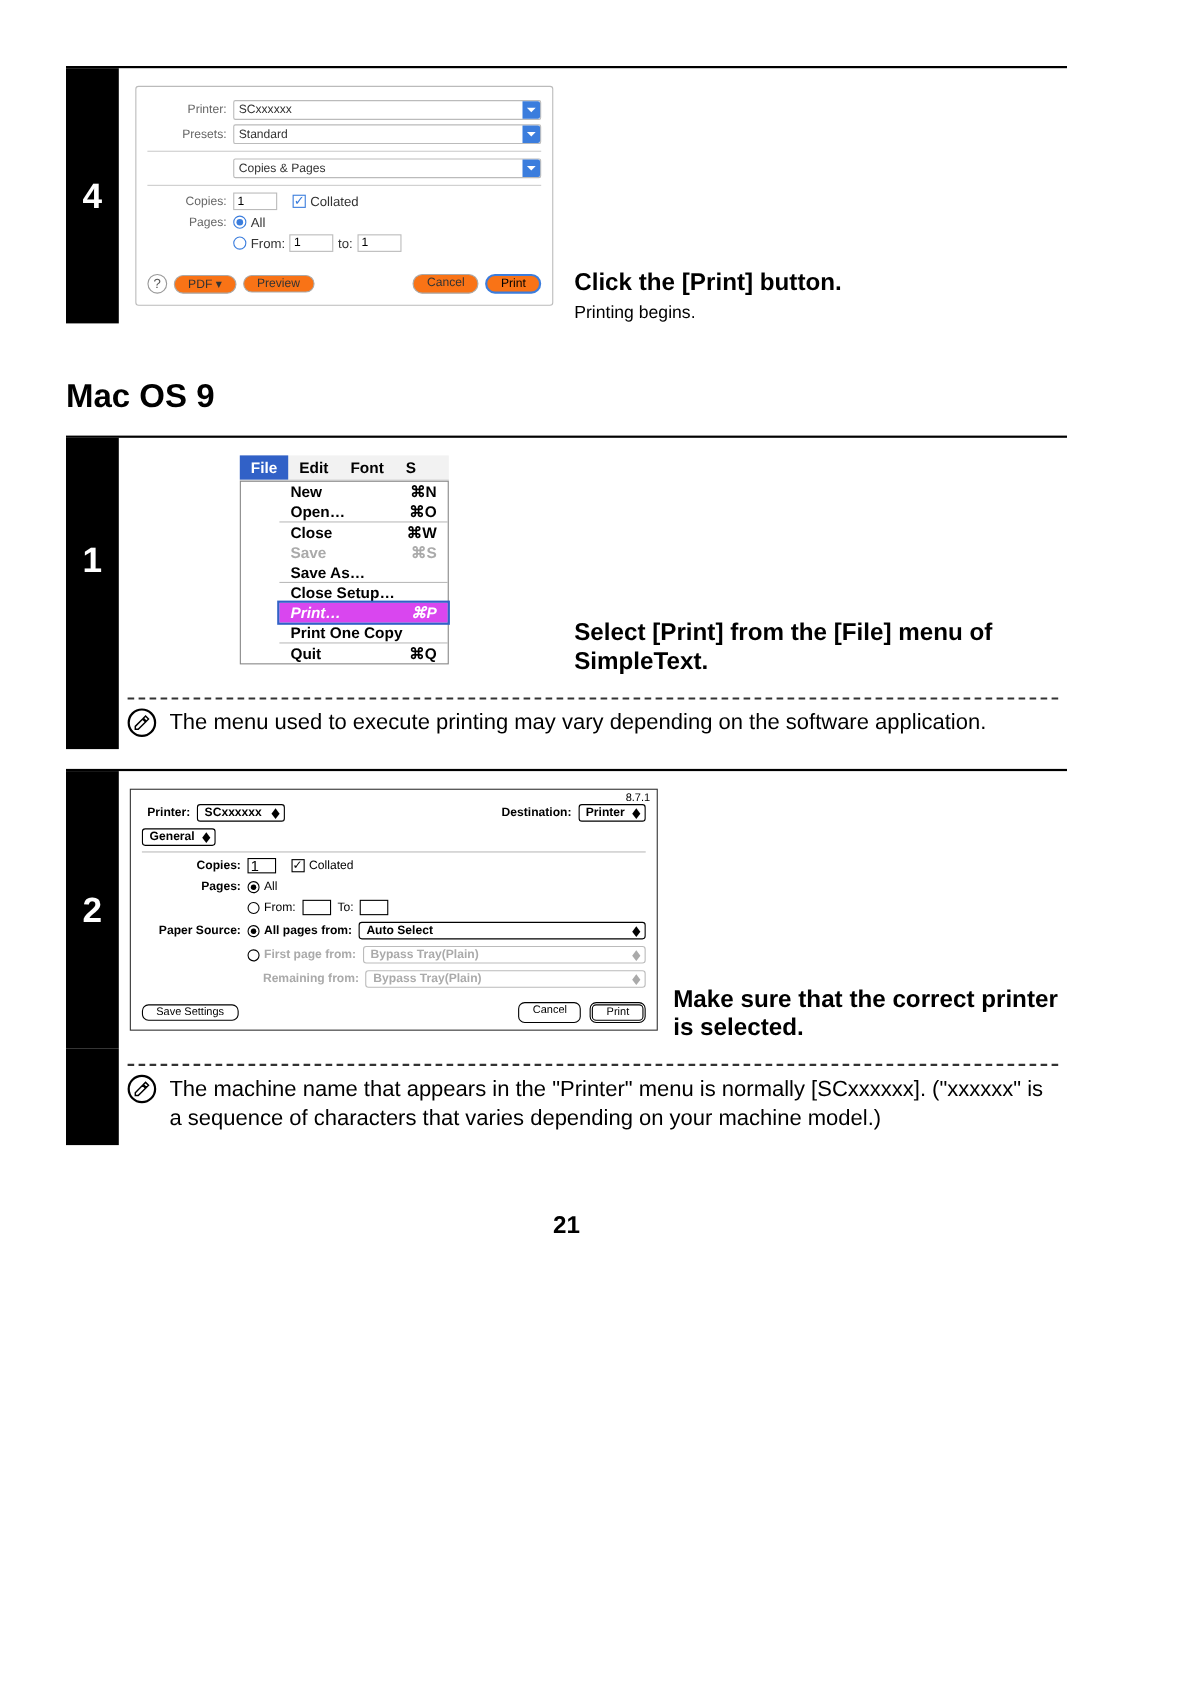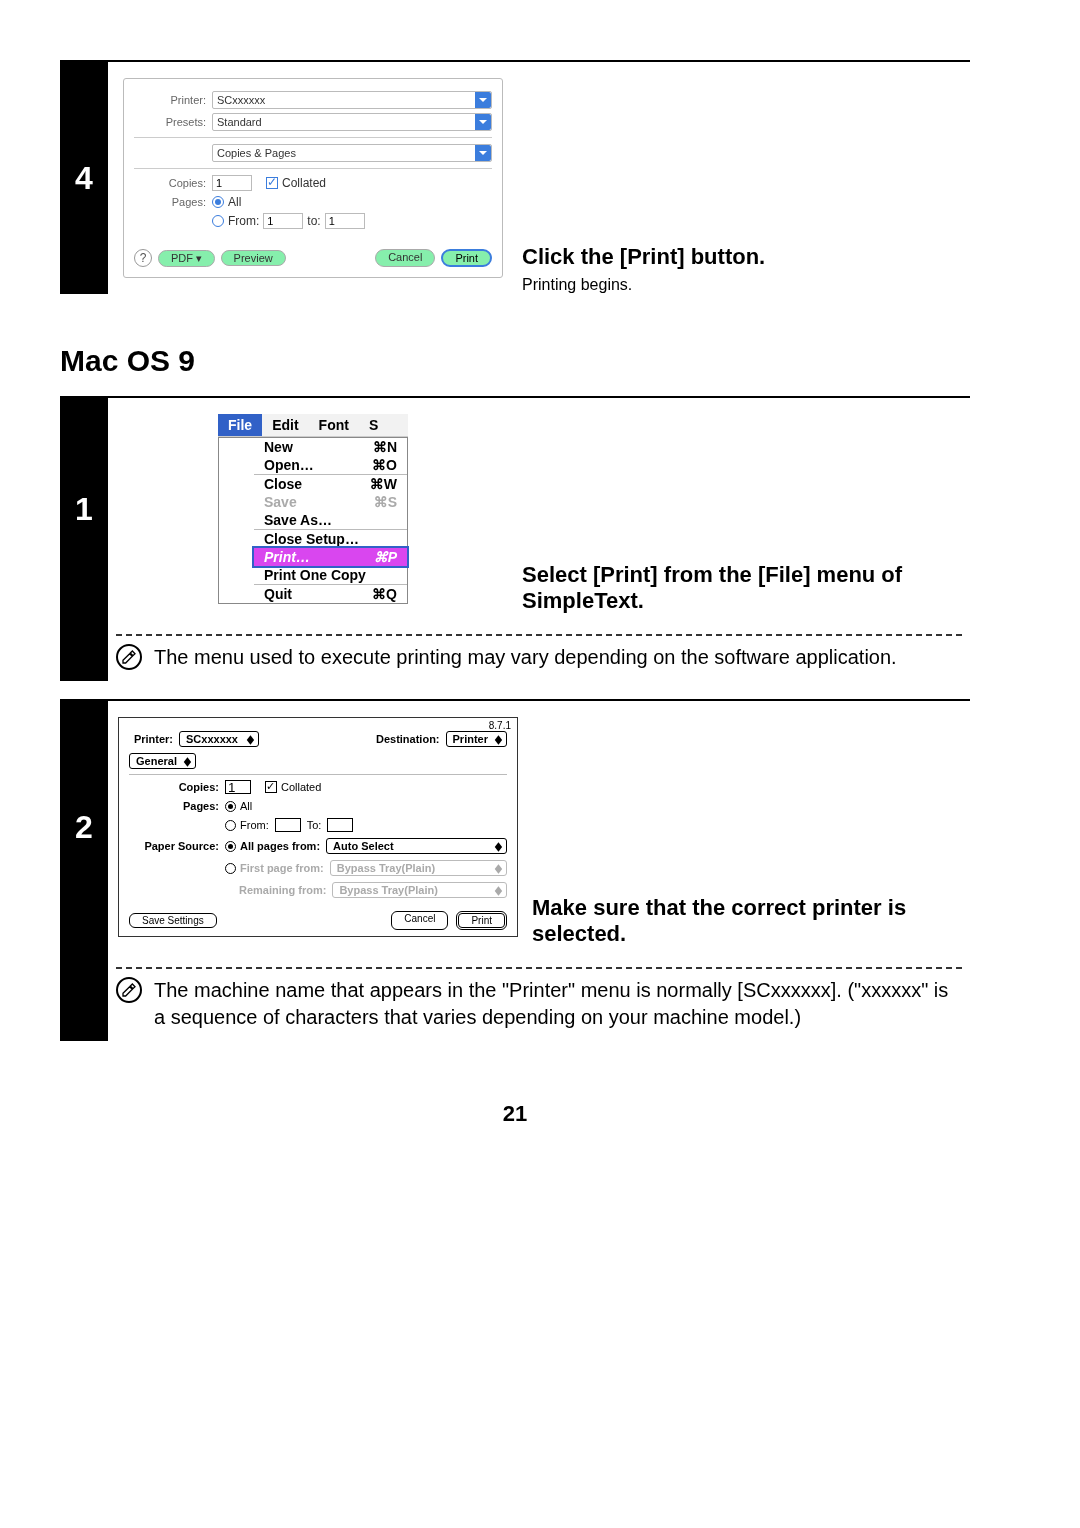--- a/index.html
+++ b/index.html
@@ -23,21 +23,21 @@
   .osx-sel .chev { position:absolute; right:0; top:0; width:16px; height:100%; background:#3b7ddd; border-radius:0 2px 2px 0; }
   .osx-sel .chev::after { content:""; position:absolute; left:4px; top:6px; border:4px solid transparent; border-top-color:#fff; }
   .osx-hr { border:none; border-top:1px solid #ccc; margin:6px 0; }
   .osx-num { width:40px; height:16px; border:1px solid #bbb; padding:0 3px; font-size:11px; }
   .osx-chk { width:12px; height:12px; border:1px solid #3b7ddd; display:inline-block; margin-right:4px; vertical-align:middle; position:relative; }
   .osx-chk::after { content:"✓"; color:#3b7ddd; position:absolute; top:-3px; left:0; font-size:12px; }
   .osx-radio { width:12px; height:12px; border:1px solid #3b7ddd; border-radius:50%; display:inline-block; margin-right:4px; vertical-align:middle; position:relative; }
   .osx-radio.on::after { content:""; width:6px; height:6px; background:#3b7ddd; border-radius:50%; position:absolute; top:2px; left:2px; }
   .osx-btns { display:flex; align-items:center; justify-content:space-between; margin-top:20px; }
   .osx-help { width:18px; height:18px; border:1px solid #999; border-radius:50%; display:inline-flex; align-items:center; justify-content:center; font-size:12px; color:#555; }
-  .osx-btn { border:1px solid #aaa; border-radius:10px; padding:1px 12px; font-size:11px; background:#86efac; }
+  .osx-btn { border:1px solid #aaa; border-radius:10px; padding:1px 12px; font-size:11px; background:#f97316; }
   .osx-btn.primary { border:2px solid #3b7ddd; color:#000; }
 
   
   .section-title { font-size:30px; font-weight:bold; margin:50px 0 18px 0; }
 
   
   .filemenu-wrap { width:190px; margin:6px auto; font-family: "Lucida Grande","Chicago",sans-serif; }
   .menubar { display:flex; background:#f2f2f2; border-bottom:1px solid #ccc; font-size:14px; font-weight:bold; }
   .menubar span { padding:3px 10px; }
   .menubar .active { background:#3161c7; color:#fff; }
@@ -51,21 +51,21 @@
   .dashed { border:none; border-top:2px dashed #333; margin:10px 0 8px 0; }
   .note-row { display:flex; }
   .note-bar { width:48px; background:#000; }
   .note-body { flex:1; padding:4px 8px 10px 8px; }
   .note-line { display:flex; align-items:flex-start; }
   .note-ico { width:26px; height:26px; border:2px solid #000; border-radius:50%; display:inline-flex; align-items:center; justify-content:center; margin-right:12px; flex-shrink:0; }
   .note-ico svg { width:16px; height:16px; }
   .note-txt { font-size:20px; line-height:1.35; }
 
   
-  .os9-dialog { width:400px; height:220px; border:1px solid #333; margin:6px auto; font-size:11px; padding:10px 10px 6px 10px; position:relative; font-family:"Lucida Grande",sans-serif; display:flex; flex-direction:column; }
+  .os9-dialog { width:480px; height:220px; border:1px solid #333; margin:6px auto; font-size:11px; padding:10px 10px 6px 10px; position:relative; font-family:"Lucida Grande",sans-serif; display:flex; flex-direction:column; }
   .os9-ver { position:absolute; top:2px; right:6px; font-size:10px; }
   .os9-row { display:flex; align-items:center; margin:3px 0; }
   .os9-lbl { text-align:right; padding-right:6px; font-weight:bold; }
   .os9-sel { border:1px solid #000; border-radius:3px; padding:0 18px 0 6px; height:16px; line-height:14px; background:#fff; position:relative; font-weight:bold; }
   .os9-sel::after { content:"◆"; position:absolute; right:4px; top:0; font-size:9px; transform:scaleY(1.3); }
   .os9-sel.dim { color:#aaa; border-color:#bbb; }
   .os9-num { width:26px; height:14px; border:1px solid #000; padding:0 2px; }
   .os9-chk { width:12px; height:12px; border:1px solid #000; display:inline-block; margin-right:4px; vertical-align:middle; position:relative; }
   .os9-chk::after { content:"✓"; position:absolute; top:-2px; left:0; font-size:11px; }
   .os9-radio { width:11px; height:11px; border:1px solid #000; border-radius:50%; display:inline-block; margin-right:4px; position:relative; }

